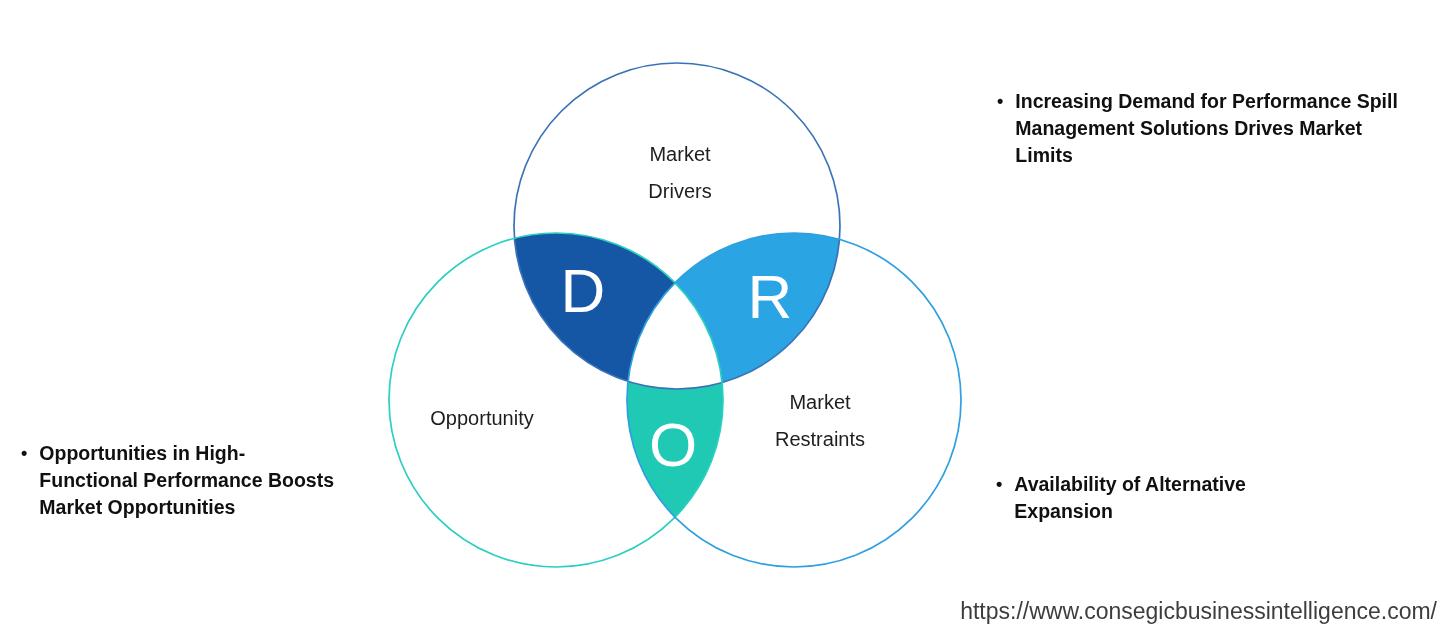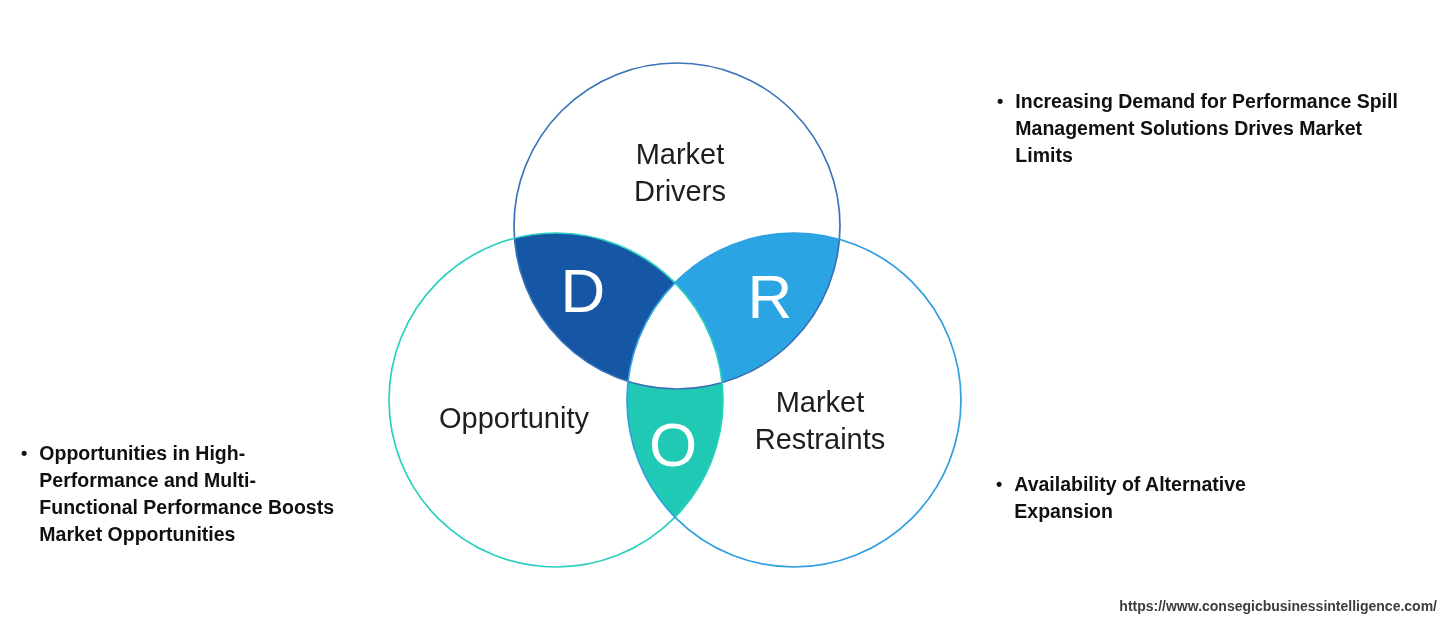--- a/index.html
+++ b/index.html
@@ -22,28 +22,28 @@
   }
   .lens-letter {
     font-family: "Liberation Sans", sans-serif;
     font-size: 62px;
     font-weight: 400;
   }
   .circle-label {
     position: absolute;
     transform: translateX(-50%);
     text-align: center;
-    font-size: 29px;
+    font-size: 20px;
     line-height: 37px;
     font-weight: 500;
     color: #1e1e1e;
     white-space: nowrap;
   }
   #label-drivers    { left: 680px; top: 136px; }
-  #label-opportunity{ left: 514px; top: 400px; }
+  #label-opportunity{ left: 482px; top: 400px; }
   #label-restraints { left: 820px; top: 384px; }
 
   .note {
     position: absolute;
     display: flex;
     align-items: flex-start;
     color: #101010;
     font-size: 19.5px;
     line-height: 27px;
     font-weight: 600;
@@ -55,22 +55,22 @@
     color: #101010;
   }
   #note-drivers    { left: 997px; top: 88px;  }
   #note-opportunity{ left: 21px;  top: 440px; }
   #note-restraints { left: 996px; top: 471px; }
 
   .source-url {
     position: absolute;
     right: 16px;
     top: 598px;
-    font-size: 14px;
-    font-weight: 700;
+    font-size: 23px;
+    font-weight: 400;
     color: #3d3d3d;
     white-space: nowrap;
   }
 </style>
 </head>
 <body>
 
 <div class="canvas">
 
   <svg class="venn" width="1453" height="643" viewBox="0 0 1453 643">
@@ -139,21 +139,20 @@
       <div>Increasing Demand for Performance Spill</div>
       <div>Management Solutions Drives Market</div>
       <div>Limits</div>
     </div>
   </div>
 
   <div class="note" id="note-opportunity">
     <span class="bullet">•</span>
     <div>
       <div>Opportunities in High-</div>
-      <div>Performance and Multi-</div>
       <div>Functional Performance Boosts</div>
       <div>Market Opportunities</div>
     </div>
   </div>
 
   <div class="note" id="note-restraints">
     <span class="bullet">•</span>
     <div>
       <div>Availability of Alternative</div>
       <div>Expansion</div>

